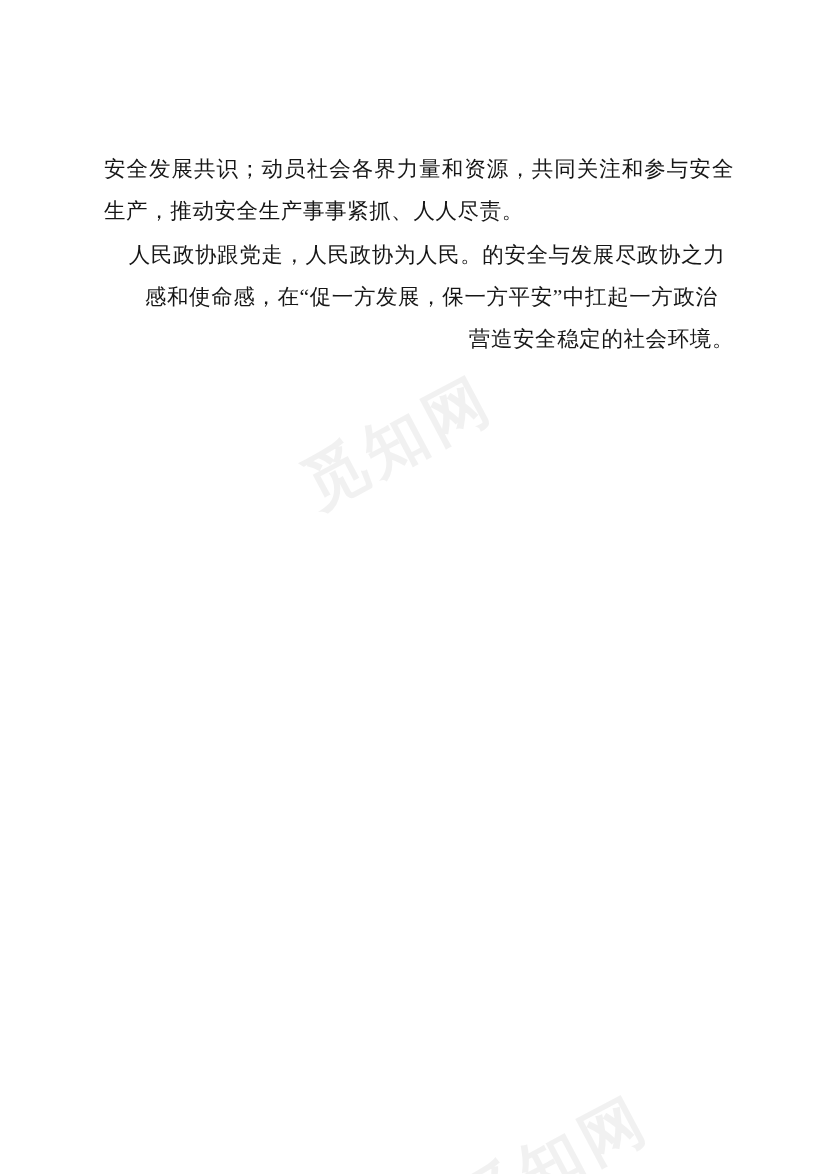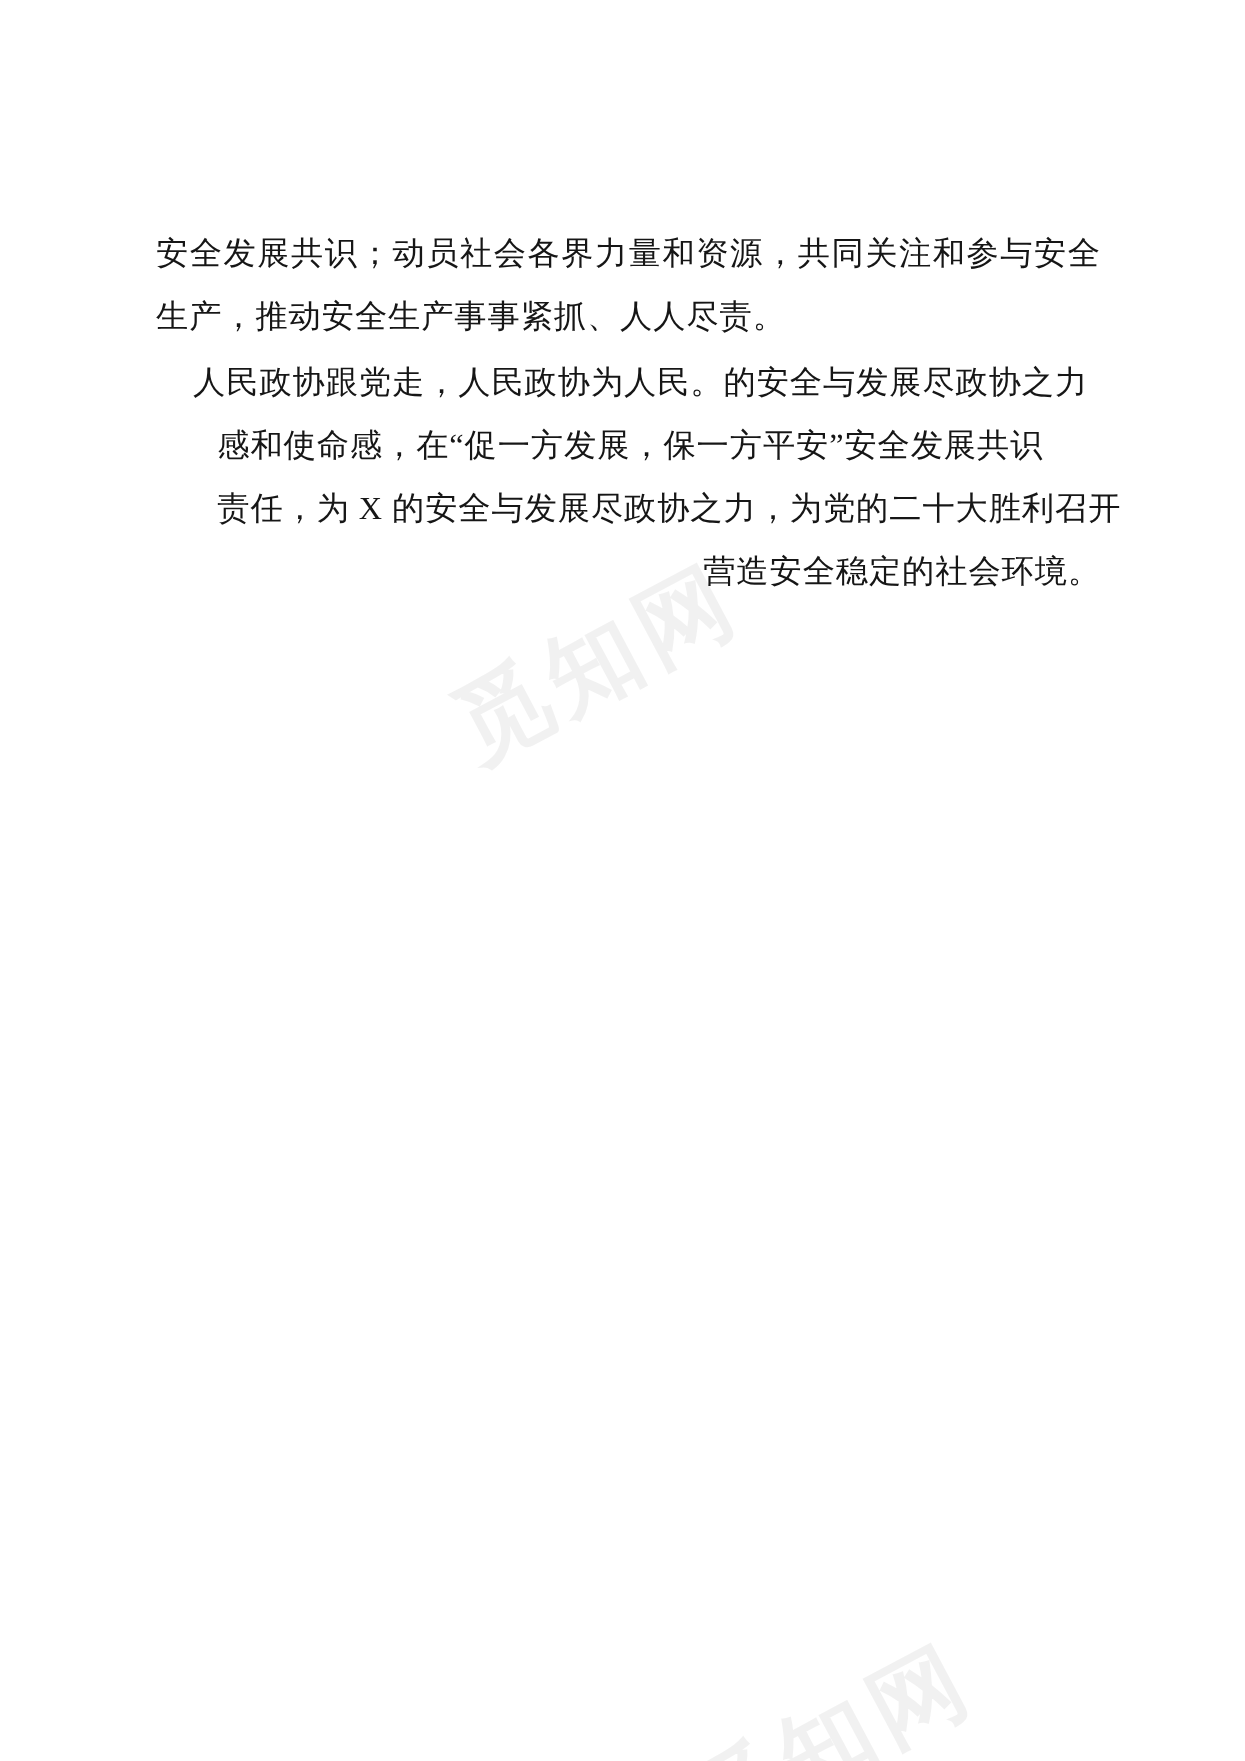--- a/index.html
+++ b/index.html
@@ -81,19 +81,18 @@
 
   <div class="watermark wm1">觅知网</div>
   <div class="watermark wm2">觅知网</div>
 
   <div class="doc-body">
 
     <p class="para para-1">安全发展共识；动员社会各界力量和资源，共同关注和参与安全生产，推动安全生产事事紧抓、人人尽责。</p>
 
     <p class="para para-2">
       <span class="line l1">人民政协跟党走，人民政协为人民。的安全与发展尽政协之力</span>
-      <span class="line l3">感和使命感，在“促一方发展，保一方平安”安全发展共识</span>
-      <span class="line l4">责任，为 X 的安全与发展尽政协之力，为党的二十大胜利召开</span>
+      <span class="line l3">感和使命感，在“促一方发展，保一方平安”中扛起一方政治</span>
       <span class="line l5">营造安全稳定的社会环境。</span>
     </p>
 
   </div>
 </div>
 
 </body></html>

